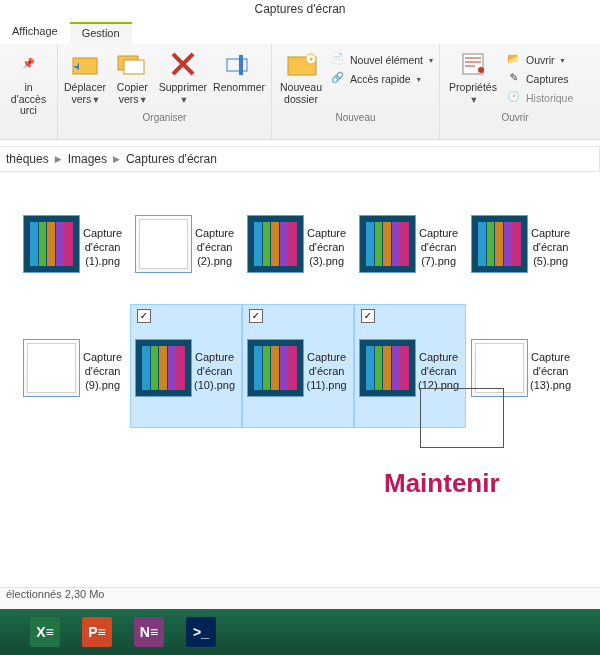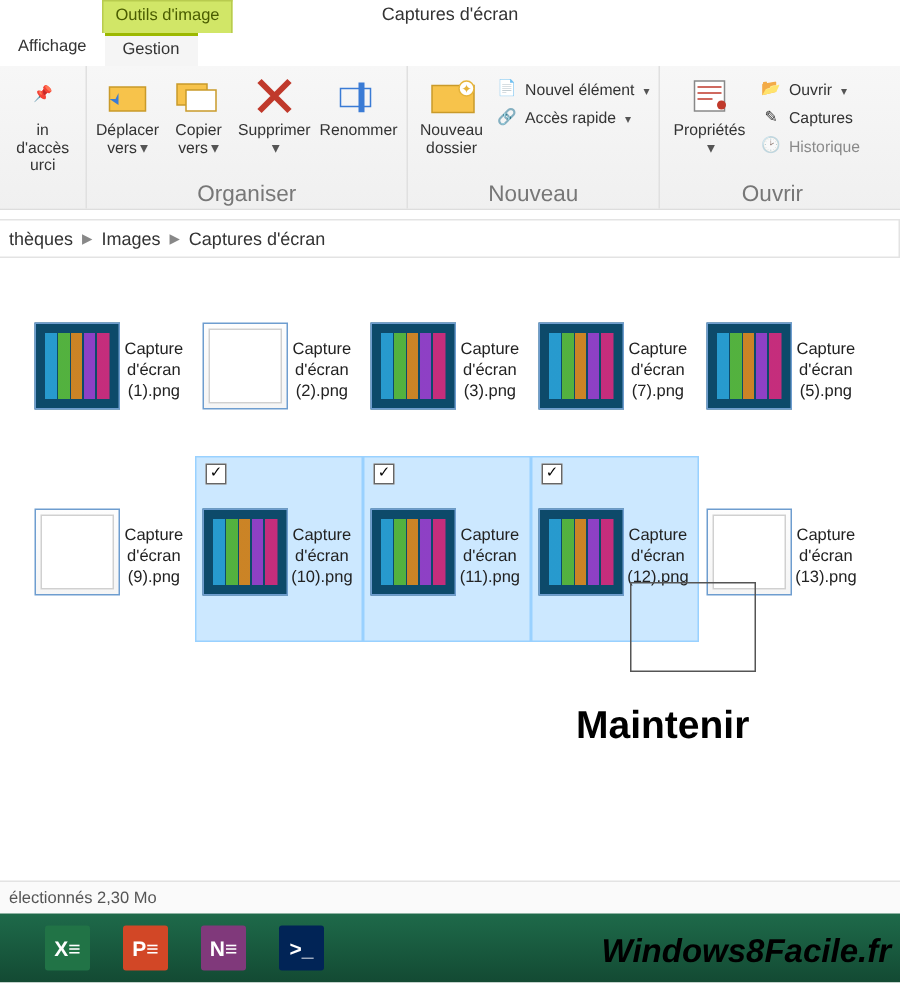--- a/index.html
+++ b/index.html
@@ -9,21 +9,21 @@
   .titlebar .title { position: absolute; left: 50%; transform: translateX(-50%); top: 2px; font-size: 12px; color: #333; }
   .titlebar .tab { font-size: 11px; padding: 3px 8px; color: #333; }
   .titlebar .tab.tools { background: #d1e667; color: #4a5c00; margin-left: 68px; border: 1px solid #b8cb4f; border-bottom: none; }
 
   .subtabs { height: 22px; display: flex; font-size: 11px; }
   .subtabs .tab { padding: 3px 12px; color: #333; cursor: pointer; text-align: right; }
   .subtabs .tab.active { background: #f5f5f5; border-top: 2px solid #9cb800; }
 
   .ribbon { height: 96px; background: linear-gradient(#f7f7f7,#f0f0f0); border-bottom: 1px solid #ddd; display: flex; font-size: 11px; color: #333; position: relative; }
   .group { border-right: 1px solid #e0e0e0; display: flex; flex-direction: column; justify-content: flex-start; padding: 4px 6px 2px; text-align: center; position: relative; }
-  .group-label { position: absolute; bottom: 1px; left: 0; right: 0; font-size: 15px; color: #777; }
+  .group-label { position: absolute; bottom: 16px; left: 0; right: 0; font-size: 10px; color: #777; }
   .group-row { display: flex; align-items: flex-start; gap: 6px; flex: 1; }
   .bigbtn { display: flex; flex-direction: column; align-items: center; width: 54px; cursor: pointer; }
   .bigbtn .ico { width: 32px; height: 32px; margin-bottom: 2px; display: flex; align-items: center; justify-content: center; }
   .bigbtn span { font-size: 10.5px; line-height: 1.1; }
   .smallcol { display: flex; flex-direction: column; gap: 3px; align-items: flex-start; }
   .smallbtn { display: flex; align-items: center; gap: 4px; cursor: pointer; font-size: 10.5px; white-space: nowrap; }
   .smallbtn .ico { width: 16px; height: 16px; }
 
   .crumbs { height: 26px; border: 1px solid #e3e3e3; margin: 6px 0 0 0; display: flex; align-items: center; font-size: 12px; padding-left: 6px; color: #333; border-left: none; }
   .crumbs .sep { margin: 0 6px; color: #888; font-size: 9px; }
@@ -35,36 +35,35 @@
   .item:not(.selected){ border: 1px solid transparent; }
   .item .check { position: absolute; top: 4px; left: 6px; width: 14px; height: 14px; border: 1px solid #666; background: #fff; font-size: 10px; line-height: 12px; text-align: center; }
   .thumb { width: 98px; height: 58px; border: 1px solid #6e9dcf; background: linear-gradient(#fdfdfd,#f5f5f5); position: relative; overflow: hidden; }
   .thumb.dark { background:#0d4a6a; }
   .thumb.dark::after{ content:""; position:absolute; left:6px; top:6px; right:6px; bottom:6px; background:
      linear-gradient(90deg,#2aa3d9 0 18%, transparent 18% 20%, #5bbd3a 20% 38%, transparent 38% 40%, #e08a1e 40% 58%, transparent 58% 60%, #9c3fcf 60% 78%, transparent 78% 80%, #d92a7e 80% 98%);
      opacity:.9;}
   .thumb.light::after{ content:""; position:absolute; left:3px; top:3px; right:3px; bottom:3px; background:#fff; border:1px solid #d0d0d0;}
   .fname { font-size: 11px; text-align: center; line-height: 1.25; margin-top: 8px; color: #222; }
 
-  .annotation { position: absolute; color: #000000; font-weight: bold; font-size: 26px; }
+  .annotation { position: absolute; color: #be185d; font-weight: bold; font-size: 26px; }
   .selbox { position: absolute; border: 1px solid #555; }
 
-  .statusbar { position:absolute; bottom:46px; left:0; right:0; height:22px; border-top:1px solid #e3e3e3; font-size:11px; color:#555; display:flex; align-items:center; padding-left:6px; background:#fafafa;}
+  .statusbar { position:absolute; bottom:46px; left:0; right:0; height:22px; border-top:1px solid #e3e3e3; font-size:11px; color:#555; display:flex; align-items:flex-start; padding-left:6px; background:#fafafa;}
 
   .taskbar { position: absolute; bottom: 0; left: 0; right: 0; height: 46px; background: linear-gradient(#1e6a4a,#134a33); display: flex; align-items: center; padding-left: 30px; gap: 22px; }
   .taskbar .tico { width: 30px; height: 30px; display:flex; align-items:center; justify-content:center; border-radius:2px; font-weight:bold; font-size:14px; color:#fff; position:relative;}
   .brand { position:absolute; right:6px; bottom:8px; font-size:22px; font-weight:bold; font-style:italic; color:#000; }
 
   .dd { font-size:8px; margin-left:2px; color:#555;}
 </style>
 </head>
 <body>
 
 <div class="titlebar">
-  <div class="tab tools">Outils d'image</div>
   <div class="title">Captures d'écran</div>
 </div>
 
 <div class="subtabs">
   <div class="tab">Affichage</div>
   <div class="tab active" style="margin-left:0">Gestion</div>
 </div>
 
 <div class="ribbon">
 
@@ -245,14 +244,13 @@
 
 <div class="statusbar">
   <span>électionnés  2,30 Mo</span>
 </div>
 
 <div class="taskbar">
   <div class="tico" style="background:#217346">X≡</div>
   <div class="tico" style="background:#d24726">P≡</div>
   <div class="tico" style="background:#80397b">N≡</div>
   <div class="tico" style="background:#012456">&gt;_</div>
-  <div class="brand">Windows8Facile.fr</div>
 </div>
 
 </body></html>

